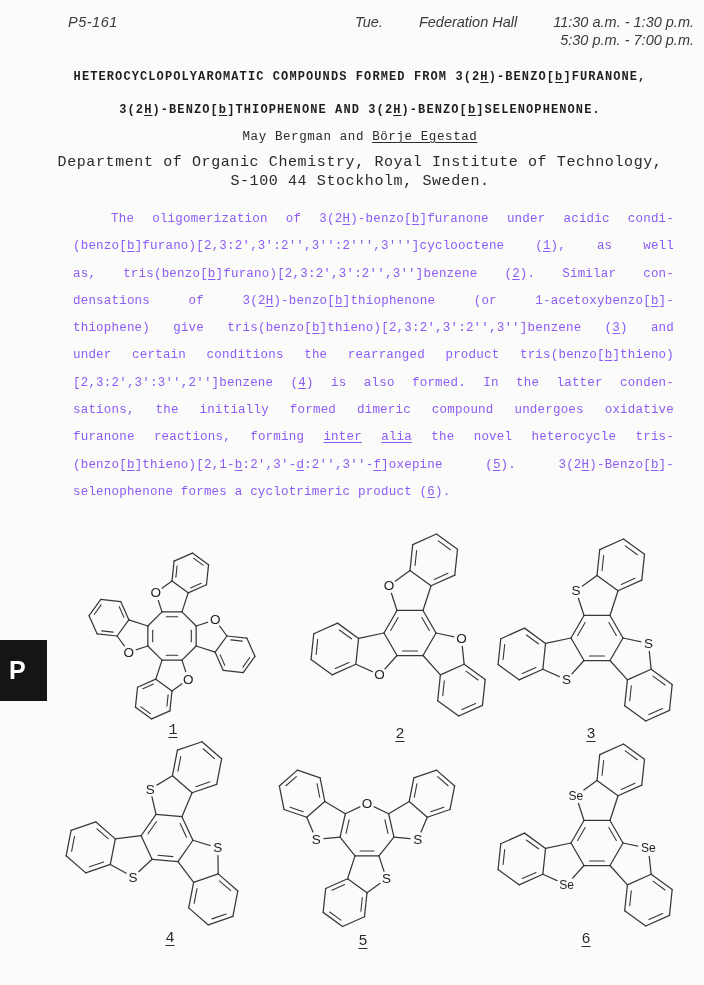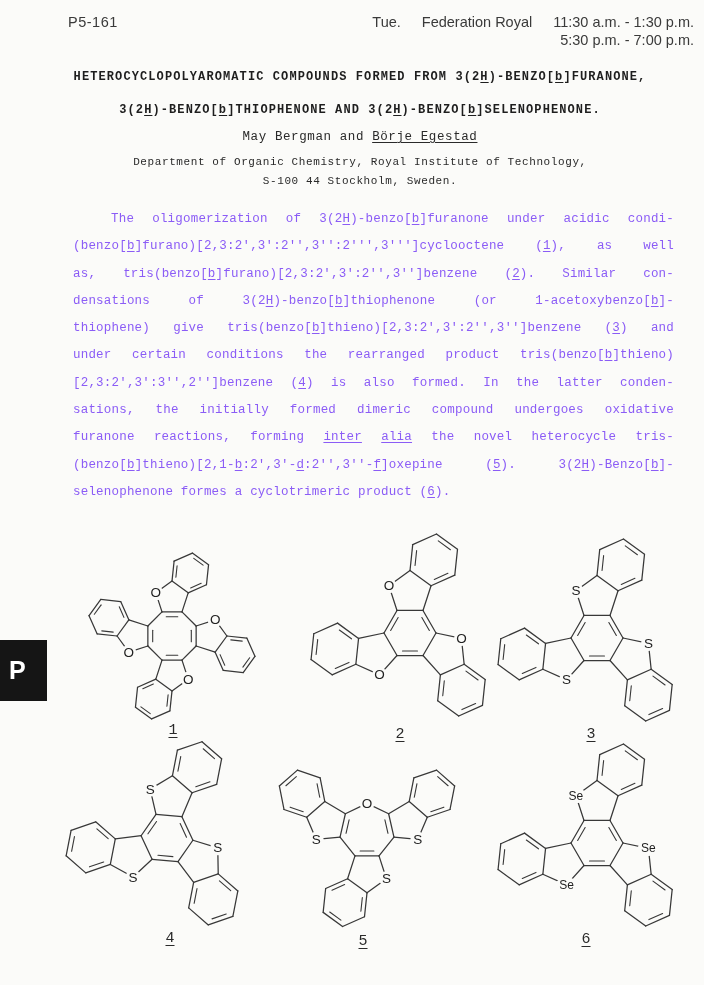--- a/index.html
+++ b/index.html
@@ -1,33 +1,33 @@
 <!DOCTYPE html>
 <html><head>
 <meta charset="utf-8">
 <style>
   html,body{margin:0;padding:0;}
   body{
     width:704px;height:985px;position:relative;overflow:hidden;
     background:#fbfbf9;color:#242424;
     font-family:"Liberation Mono","DejaVu Sans Mono",monospace;
   }
-  .sans{font-family:"Liberation Sans","DejaVu Sans",sans-serif;}
+  .sans{font-family:"Liberation Sans","DejaVu Sans",sans-serif;font-style:italic;}
   .u{text-decoration:underline;text-underline-offset:2px;}
 
   .hdr-code{position:absolute;left:68px;top:14px;font-size:14.5px;color:#3a3a3a;letter-spacing:.5px;}
   .hdr-right{position:absolute;right:10px;top:14px;text-align:right;font-size:14.5px;color:#3a3a3a;}
-  .hdr-row1{display:flex;justify-content:flex-end;gap:21px;}
+  .hdr-row1{display:flex;justify-content:flex-end;gap:36px;}
   .hdr-row2{margin-top:2px;}
 
   .head-block{position:absolute;left:42px;right:26px;top:70px;text-align:center;}
   .title-line{font-size:12px;font-weight:bold;letter-spacing:1.1px;color:#1e1e1e;}
   .title-line + .title-line{margin-top:19px;}
   .byline{margin-top:13px;font-size:12.5px;letter-spacing:.6px;color:#2a2a2a;}
-  .affil{margin-top:9px;font-size:11px;letter-spacing:.6px;line-height:19px;color:#2a2a2a;}
+  .affil{margin-top:9px;font-size:15px;letter-spacing:.6px;line-height:19px;color:#2a2a2a;}
 
   .abstract{position:absolute;left:73px;top:206px;width:601px;}
   .pline{
     font-size:12.5px;line-height:27.3px;color:#8b5cf6;letter-spacing:.2px;
     text-align:justify;text-align-last:justify;height:27.3px;overflow:visible;white-space:nowrap;
   }
   .pline.first{padding-left:38px;}
   .pline.last{text-align-last:left;}
 
   .structure{position:absolute;width:250px;height:230px;}
@@ -44,21 +44,21 @@
   }
   .p-tab span{color:#fff;font-weight:bold;font-size:25px;font-family:"Liberation Sans",sans-serif;}
 </style>
 </head>
 <body>
 
 <div class="hdr-code sans">P5-161</div>
 <div class="hdr-right sans">
   <div class="hdr-row1">
     <span>Tue.</span>
-    <span>Federation Royal</span>
+    <span>Federation Hall</span>
     <span>11:30 a.m. - 1:30 p.m.</span>
   </div>
   <div class="hdr-row2">5:30 p.m. - 7:00 p.m.</div>
 </div>
 
 <div class="head-block">
   <div class="title-line"><span>HETEROCYCLOPOLYAROMATIC COMPOUNDS FORMED FROM 3(2</span><span class="u">H</span><span>)-BENZO[</span><span class="u">b</span><span>]FURANONE,</span></div>
   <div class="title-line"><span>3(2</span><span class="u">H</span><span>)-BENZO[</span><span class="u">b</span><span>]THIOPHENONE AND 3(2</span><span class="u">H</span><span>)-BENZO[</span><span class="u">b</span><span>]SELENOPHENONE.</span></div>
   <div class="byline"><span>May Bergman and </span><span class="u">Börje Egestad</span></div>
   <div class="affil">

